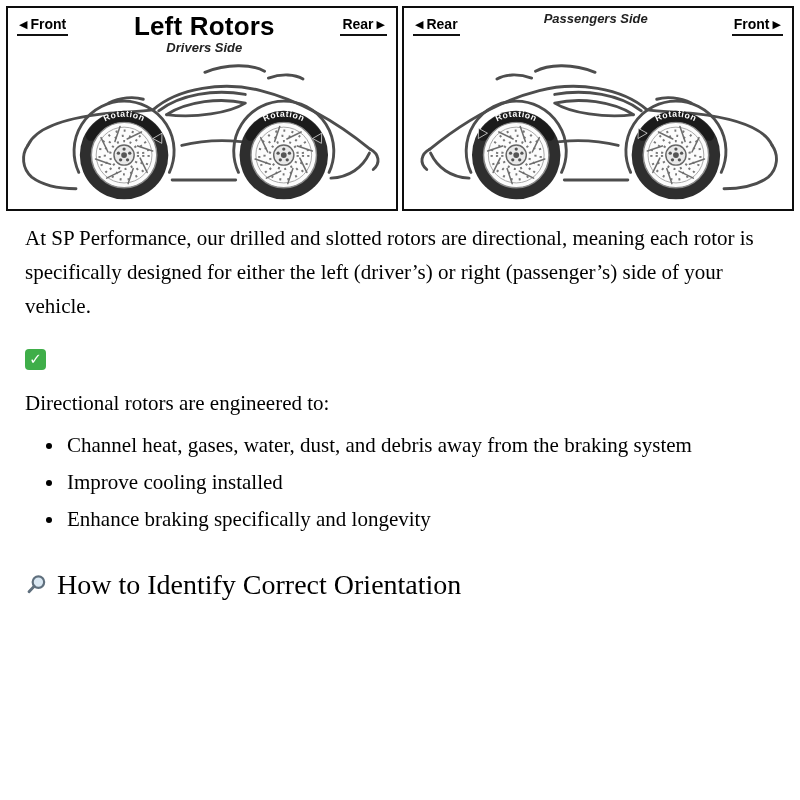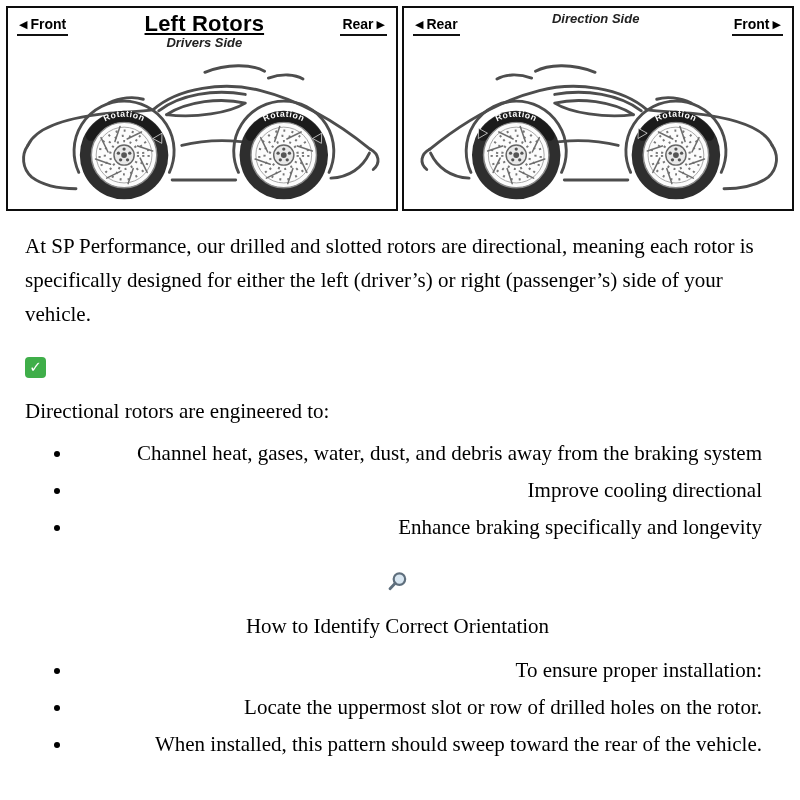--- a/index.html
+++ b/index.html
@@ -6,35 +6,35 @@
   body{width:800px;font-family:"Liberation Serif", serif;color:#000;}
 
   
   .diagram{display:flex;gap:4px;padding:6px 6px 0 6px;box-sizing:border-box;}
   .panel{flex:1;border:2px solid #0d0d0d;height:205px;box-sizing:border-box;background:#fff;position:relative;overflow:hidden;}
   .panel-header{display:flex;justify-content:space-between;align-items:flex-start;padding:3px 9px 0 9px;}
   .dir{display:flex;align-items:center;gap:3px;border-bottom:2px solid #111;margin-top:5px;
        font-family:"Liberation Sans",sans-serif;font-weight:bold;font-size:14px;line-height:1.2;padding:0 2px 1px 2px;}
   .arrow{font-family:"DejaVu Sans",sans-serif;font-size:11px;line-height:1;}
   .panel-titles{display:flex;flex-direction:column;align-items:center;line-height:1.1;padding-top:1px;}
-  .panel-title{font-family:"Liberation Sans",sans-serif;font-weight:bold;font-size:22px;letter-spacing:.2px;text-decoration:underline;}
+  .panel-title{font-family:"Liberation Sans",sans-serif;font-weight:bold;font-size:26px;letter-spacing:.2px;}
   .panel-subtitle{font-family:"Liberation Sans",sans-serif;font-weight:bold;font-style:italic;font-size:13px;color:#222;}
   .car-wrap{position:absolute;left:2px;right:2px;bottom:2px;height:152px;}
   .car-svg{width:100%;height:100%;display:block;}
 
   
-  .content{padding:12px 30px 24px 25px;font-size:21px;line-height:1.62;}
+  .content{padding:4px 30px 24px 25px;font-size:21px;line-height:1.62;}
   .intro{margin:6px 0 18px 0;}
   .sec-h2{display:flex;align-items:center;gap:10px;font-size:22px;font-weight:bold;margin:26px 0 8px 0;}
   .check-icon{width:21px;height:21px;border-radius:4px;display:inline-flex;align-items:center;justify-content:center;
               color:#fff;font-family:"DejaVu Sans",sans-serif;font-size:15px;font-weight:bold;flex:0 0 auto;}
   .lead{margin:16px 0 4px 0;}
   ul{margin:8px 0 12px 0;padding-left:40px;}
-  li{margin:3px 8px;padding-left:2px;text-align:right;}
-  .sec-h3{display:flex;align-items:center;gap:16px;font-size:21px;font-weight:normal;margin:26px 0 10px 0;flex-direction:column;}
+  li{margin:3px 0;padding-left:2px;}
+  .sec-h3{display:flex;align-items:center;gap:9px;font-size:28px;font-weight:normal;margin:26px 0 10px 0;}
   .mag-icon{display:inline-flex;flex:0 0 auto;}
   .mag-icon svg{width:23px;height:23px;}
 </style>
 </head>
 <body>
 
 <div class="page">
 
   <div class="diagram">
 
@@ -122,21 +122,21 @@
         </div>
     </div>
 
     <div class="panel">
       <div class="panel-header">
         <span class="dir">
           <span class="arrow">◀</span>
           <span>Rear</span>
         </span>
         <span class="panel-titles">
-          <span class="panel-subtitle">Direction Side</span>
+          <span class="panel-subtitle">Passengers Side</span>
         </span>
         <span class="dir">
           <span>Front</span>
           <span class="arrow">▶</span>
         </span>
       </div>
       <div class="car-wrap">
           <svg viewBox="0 0 386 158" preserveAspectRatio="xMidYMax meet" class="car-svg">
             <g transform="translate(386,0) scale(-1,1)">
               <path d="M 12 94 C 20 76 48 66 92 61 C 112 59 128 59 142 57 C 168 34 216 27 254 37 C 298 48 336 72 368 98" fill="none" stroke="#4d4d4d" stroke-width="3" stroke-linecap="round" stroke-linejoin="round"></path>
@@ -212,34 +212,29 @@
     <p class="intro">At SP Performance, our drilled and slotted rotors are directional, meaning each rotor is specifically designed for either the left (driver’s) or right (passenger’s) side of your vehicle.</p>
 
     <h2 class="sec-h2">
       <span class="check-icon" style="background: rgb(63, 174, 73);">✓</span>
     </h2>
 
     <p class="lead">Directional rotors are engineered to:</p>
 
     <ul>
       <li>Channel heat, gases, water, dust, and debris away from the braking system</li>
-      <li>Improve cooling directional</li>
+      <li>Improve cooling installed</li>
       <li>Enhance braking specifically and longevity</li>
     </ul>
 
     <h3 class="sec-h3">
       <span class="mag-icon">
         <svg viewBox="0 0 24 24" aria-hidden="true">
           <circle cx="14" cy="9.5" r="6" fill="#d9e7f2" stroke="#5f6f7d" stroke-width="2.3"></circle>
           <line x1="9.6" y1="13.9" x2="4.2" y2="19.6" stroke="#5f6f7d" stroke-width="3" stroke-linecap="round"></line>
         </svg>
       </span>
       <span>How to Identify Correct Orientation</span>
     </h3>
 
-    <ul>
-      <li>To ensure proper installation:</li>
-      <li>Locate the uppermost slot or row of drilled holes on the rotor.</li>
-      <li>When installed, this pattern should sweep toward the rear of the vehicle.</li>
-    </ul>
 
   </div>
 </div>
 
 </body></html>

